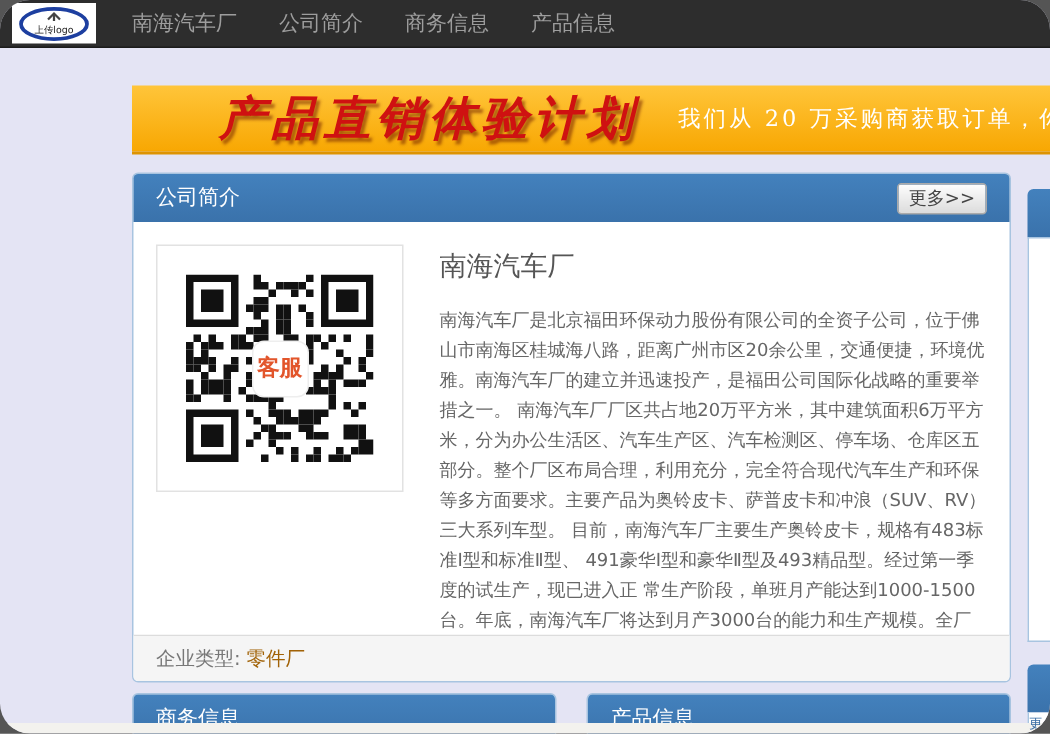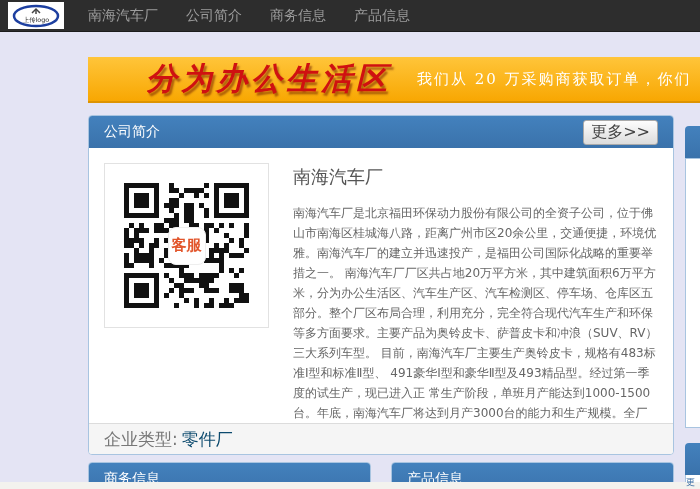--- a/index.html
+++ b/index.html
@@ -1,18 +1,18 @@
 <!DOCTYPE html>
 <html><head>
 <meta charset="utf-8">
 <style>
   * { margin:0; padding:0; box-sizing:border-box; }
   html,body { background:#555; }
   body { font-family:"DejaVu Sans","Liberation Sans",sans-serif; }
-  .page { position:relative; width:700px; height:489px; background:#e4e4f4; overflow:hidden; }
+  .page { position:relative; width:700px; height:489px; background:#e4e4f4; overflow:hidden;border-radius:20px; }
 
   
   .topnav { position:absolute; left:0; top:0; width:700px; height:32px;
             background:#2d2d2d; display:flex; align-items:stretch; border-bottom:1px solid #1c1c1c; }
   .logo-box { width:56px; height:27px; background:#fff; margin:2px 10px 2px 8px; align-self:center;
               position:relative; cursor:pointer; }
   .logo-box svg { position:absolute; left:4px; top:2px; }
   .logo-txt { position:absolute; left:0; right:0; top:13px; text-align:center;
               font-size:7px; color:#222; transform:scale(.9); }
   .nav-item { display:flex; align-items:center; padding:0 14px; font-size:14px;
@@ -27,43 +27,43 @@
             font-size:31px; font-weight:bold; font-style:italic; color:#cf1111;
             letter-spacing:4px; text-shadow:2px 3px 2px rgba(110,30,0,.55); }
   .banner .subtext { margin-left:26px; font-family:"DejaVu Serif","Liberation Serif",serif;
             font-size:15px; color:#ffffff; letter-spacing:2px; }
 
   
   .panel { background:#ffffff; border:1px solid #a8c4e0; border-radius:4px; }
   .panel-hd { height:32px; background:linear-gradient(#4381bd,#3a72ab); border-radius:3px 3px 0 0;
               display:flex; align-items:center; padding:0 15px; color:#ffffff; font-size:14px; }
   .panel-hd .hd-title { flex:1; }
-  .more-btn { font-size:16px; color:#444; background:linear-gradient(#fdfdfd,#dcdcdc);
+  .more-btn { font-size:12px; color:#444; background:linear-gradient(#fdfdfd,#dcdcdc);
               border:1px solid #aaa; border-radius:3px; padding:1px 7px; cursor:pointer;
               font-family:inherit; }
 
   
   .main-panel { position:absolute; left:88px; top:115px; width:586px; height:340px;
                 display:flex; flex-direction:column; }
   .main-body { flex:1; display:flex; padding:15px; gap:24px; overflow:hidden; }
   .qr-wrap { width:165px; height:165px; background:#fff; border:1px solid #e2e2e2;
              position:relative; flex:none; display:flex; align-items:center; justify-content:center; }
   .qr-logo { position:absolute; left:50%; top:50%; transform:translate(-50%,-50%);
              width:38px; height:38px; background:#fff; border:1px solid #eee; border-radius:8px;
              display:flex; align-items:center; justify-content:center;
              font-family:"DejaVu Serif","Liberation Serif",serif; font-weight:bold;
              font-size:15px; color:#e2552b; }
   .intro-text { flex:1; min-width:0; }
   .intro-text h2 { font-size:18px; font-weight:normal; color:#555; margin:2px 0 14px; }
   .intro-text p { font-size:12px; line-height:20px; color:#666; }
   .main-ft { height:31px; background:#f5f5f5; border-top:1px solid #dcdcdc;
              border-radius:0 0 3px 3px; display:flex; align-items:center;
-             padding:0 15px; font-size:17px; }
+             padding:0 15px; font-size:13px; }
   .main-ft .lbl { color:#777; margin-right:4px; }
-  .main-ft .val { color:#0c4a6e; }
+  .main-ft .val { color:#a16207; }
 
   
   .bottom-left  { position:absolute; left:88px;  top:462px; width:283px; height:40px; }
   .bottom-right { position:absolute; left:391px; top:462px; width:283px; height:40px; }
 
   
   .sb-hd1  { position:absolute; left:685px; top:126px; width:40px; height:32px;
              background:linear-gradient(#4381bd,#3a72ab); border-radius:4px 0 0 0; }
   .sb-bd1  { position:absolute; left:685px; top:158px; width:40px; height:270px;
              background:#fff; border:1px solid #a8c4e0; border-right:none; }
@@ -92,21 +92,21 @@
       </svg>
       <span class="logo-txt">上传logo</span>
     </div>
     <a class="nav-item">南海汽车厂</a>
     <a class="nav-item">公司简介</a>
     <a class="nav-item">商务信息</a>
     <a class="nav-item">产品信息</a>
   </nav>
 
   <div class="banner">
-    <span class="headline">分为办公生活区</span>
+    <span class="headline">产品直销体验计划</span>
     <span class="subtext">我们从 20 万采购商获取订单，你们</span>
   </div>
 
   <section class="panel main-panel">
     <header class="panel-hd">
       <span class="hd-title">公司简介</span>
       <button class="more-btn">更多&gt;&gt;</button>
     </header>
     <div class="main-body">
       <div class="qr-wrap">

